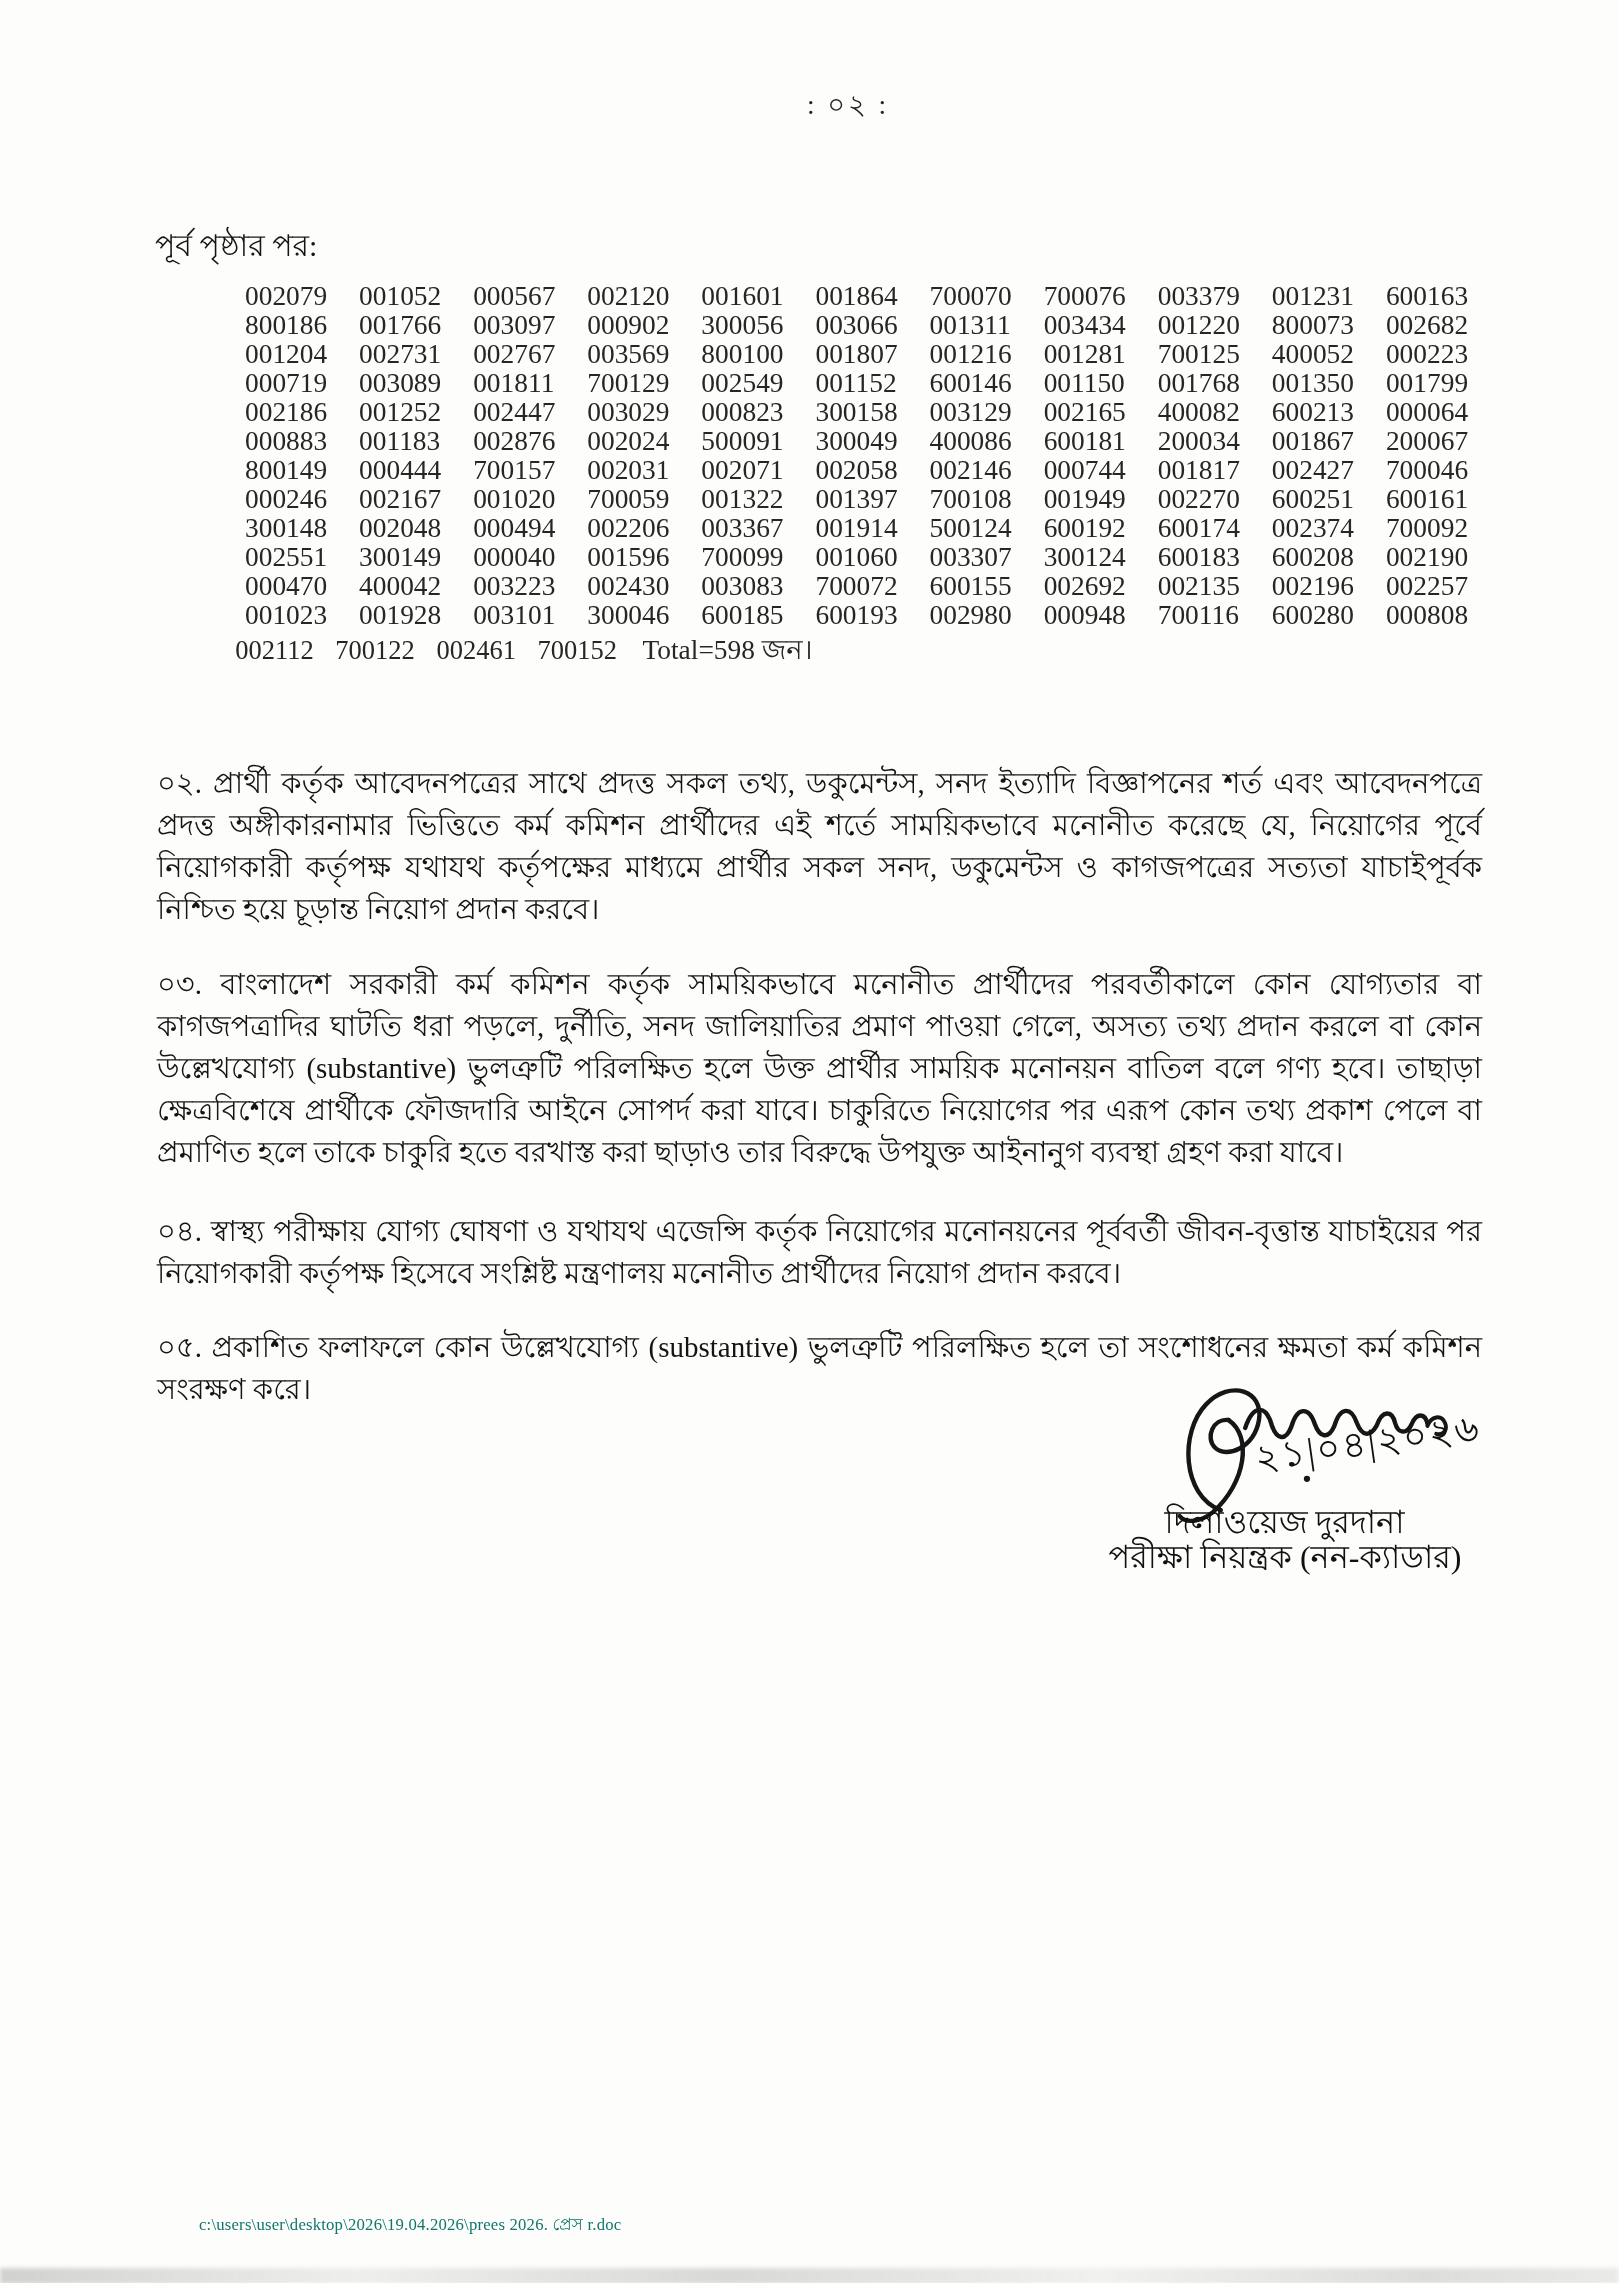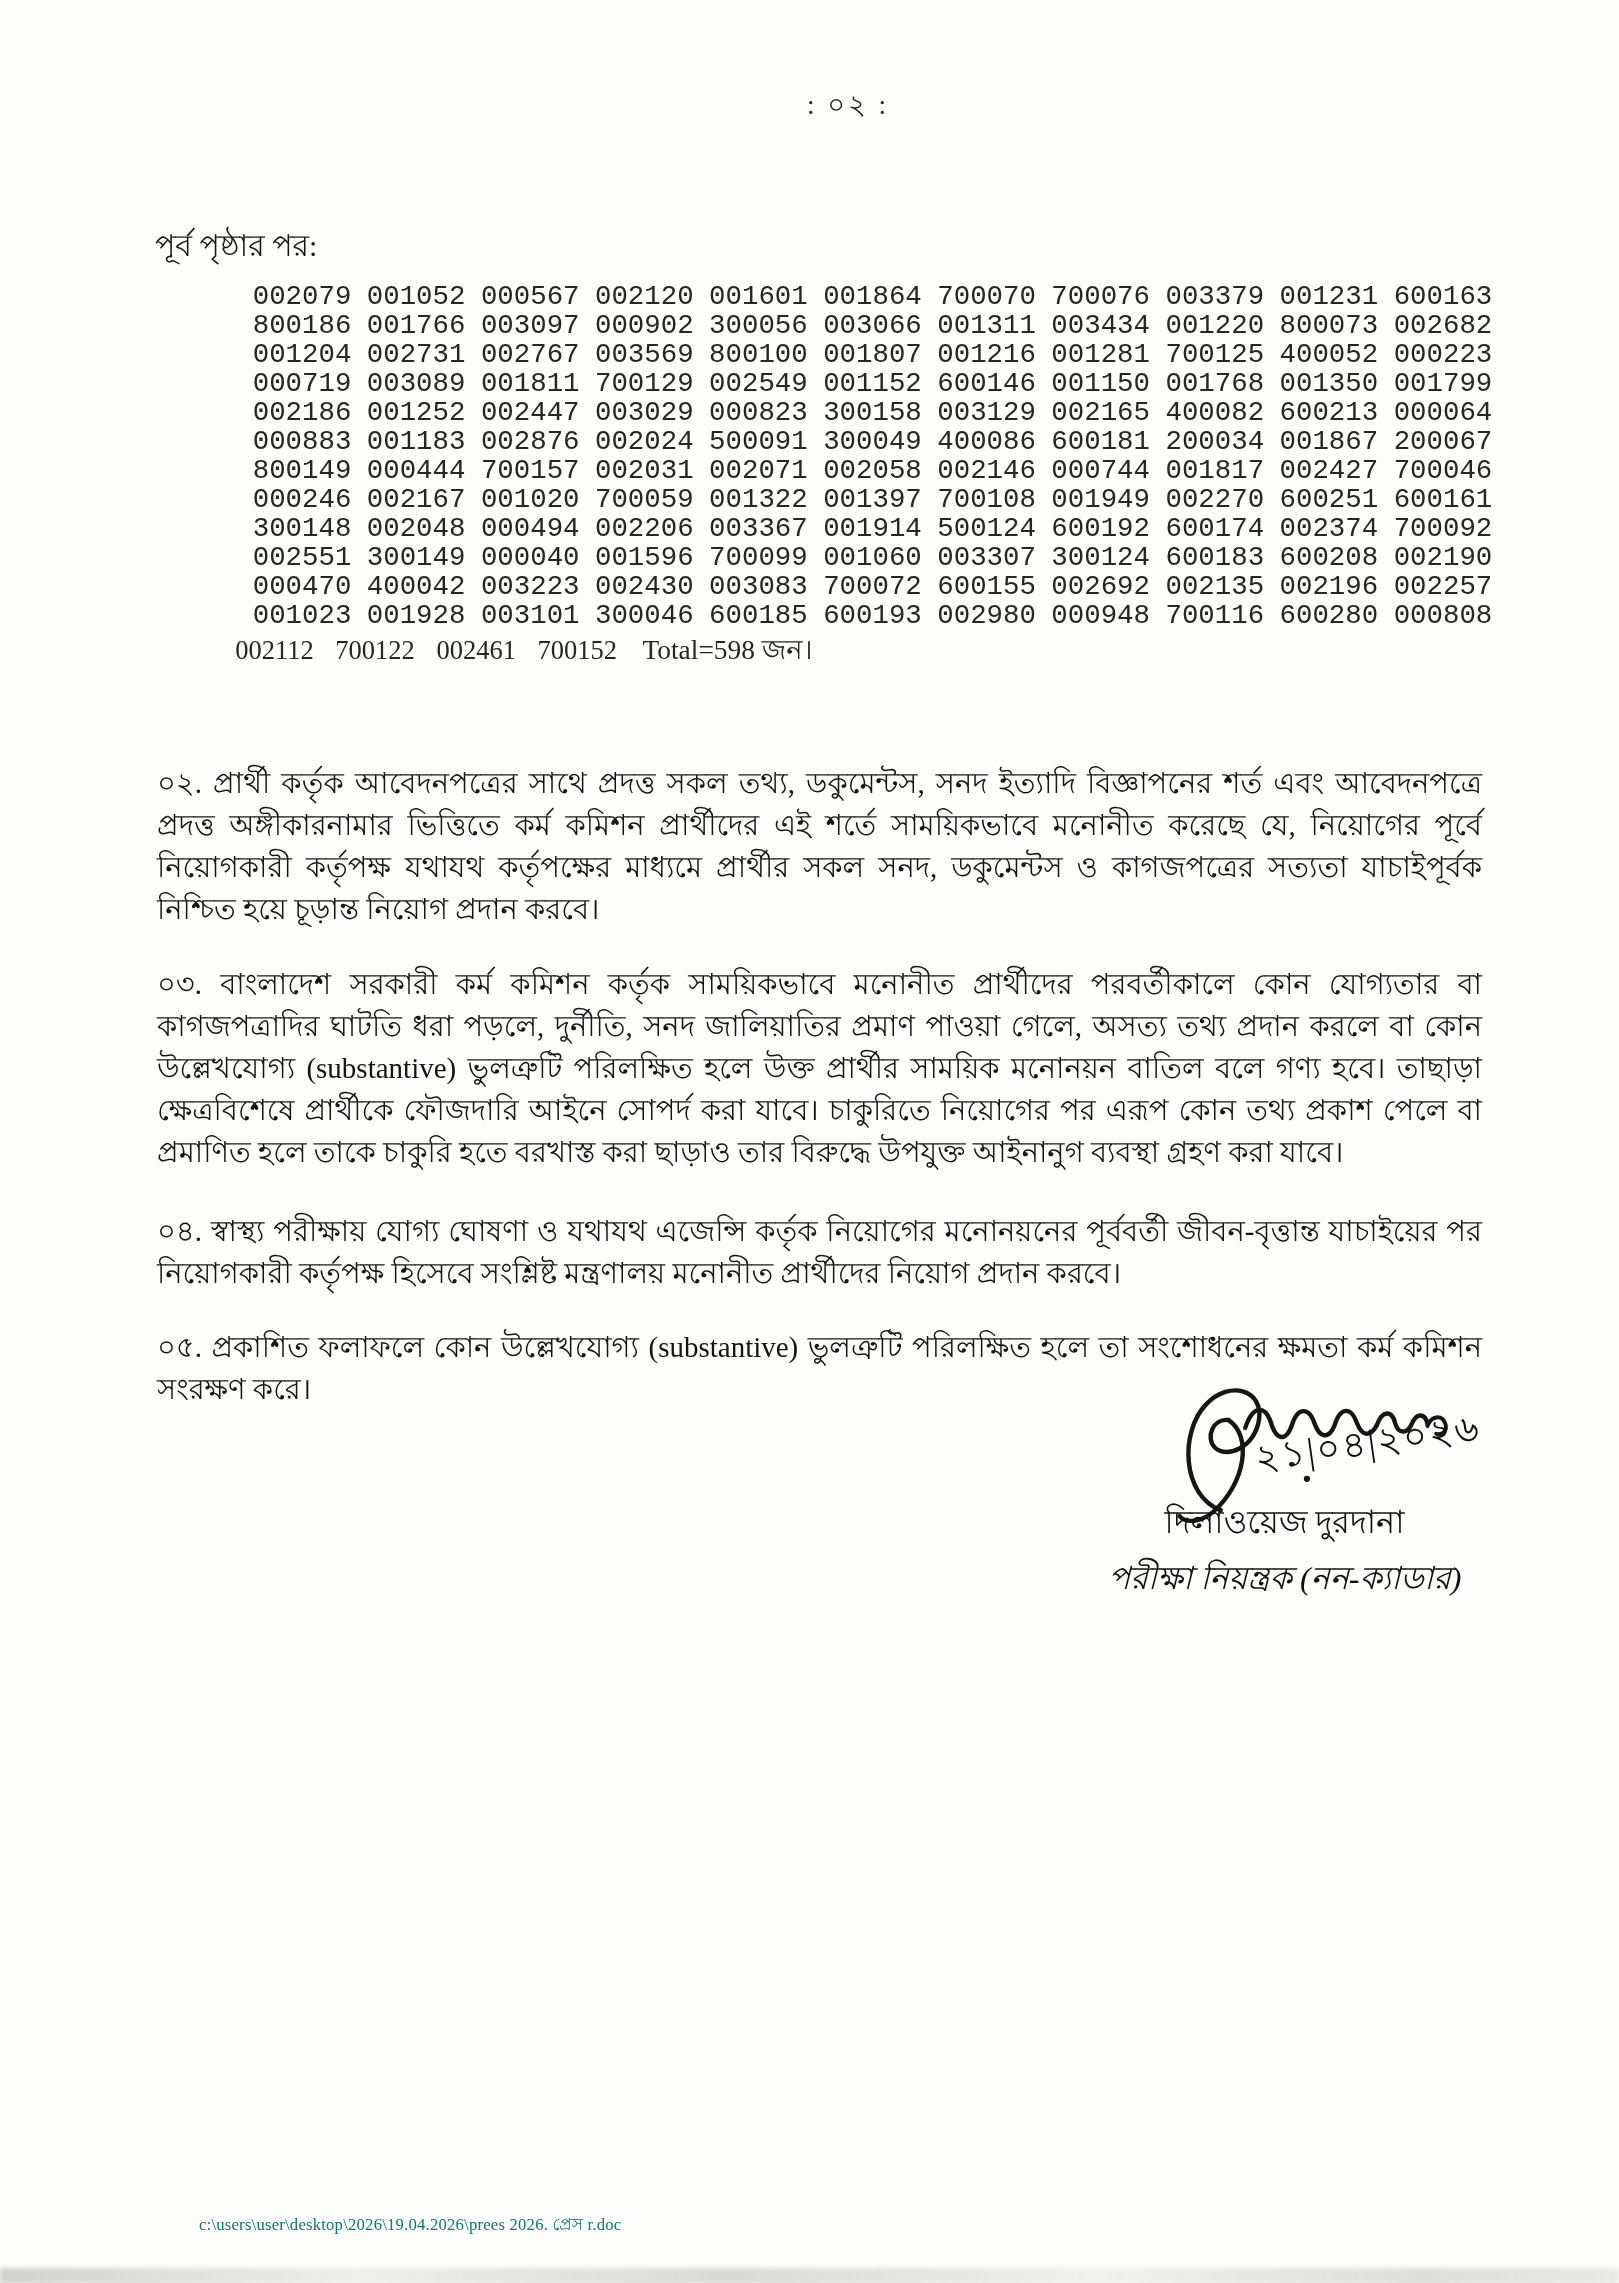--- a/index.html
+++ b/index.html
@@ -19,21 +19,21 @@
   .continuation{
     position:absolute;top:222px;left:155px;
     font-size:30px;color:#141414;
   }
   .roll-grid{
     position:absolute;top:282px;left:245px;width:1255px;
     font-size:27.4px;color:#262626;
   }
   .grid-row{
     display:grid;grid-template-columns:repeat(11,1fr);
-    height:29px;line-height:29px;text-align:center;font-family:Liberation Mono, monospace;
+    height:29px;line-height:29px;
   }
   .roll{white-space:nowrap;}
   .grid-last-row{
     margin-top:5.9px;margin-left:-9.8px;
     display:flex;align-items:flex-start;gap:21.6px;
     line-height:29px;
   }
   .grid-last-row .roll{font-size:26.5px;}
   .total-label{font-size:27.4px;white-space:nowrap;margin-left:3.9px;}
   .para{
@@ -53,22 +53,22 @@
     position:absolute;left:152px;top:76px;
     font-size:37px;letter-spacing:2px;white-space:nowrap;
     transform:rotate(-8deg);transform-origin:left bottom;
     color:#101010;
   }
   .sig-name{
     position:absolute;top:144px;left:0;width:100%;
     text-align:center;font-size:32px;color:#101010;white-space:nowrap;
   }
   .sig-title{
-    position:absolute;top:200px;left:-29px;width:412px;
-    text-align:center;font-size:32px;color:#101010;white-space:nowrap;font-style:italic;
+    position:absolute;top:179px;left:-29px;width:412px;
+    text-align:center;font-size:32px;color:#101010;white-space:nowrap;
   }
   .footer-path{
     position:absolute;left:199px;top:2211px;
     font-size:16.7px;color:#0f766e;letter-spacing:0.2px;
   }
   .smudge{
     position:absolute;left:0;bottom:0;width:100%;height:15.7px;
     background:linear-gradient(90deg,
       rgba(110,110,110,0.30), rgba(165,165,165,0.16) 22%,
       rgba(125,125,125,0.28) 45%, rgba(170,170,170,0.14) 68%,

